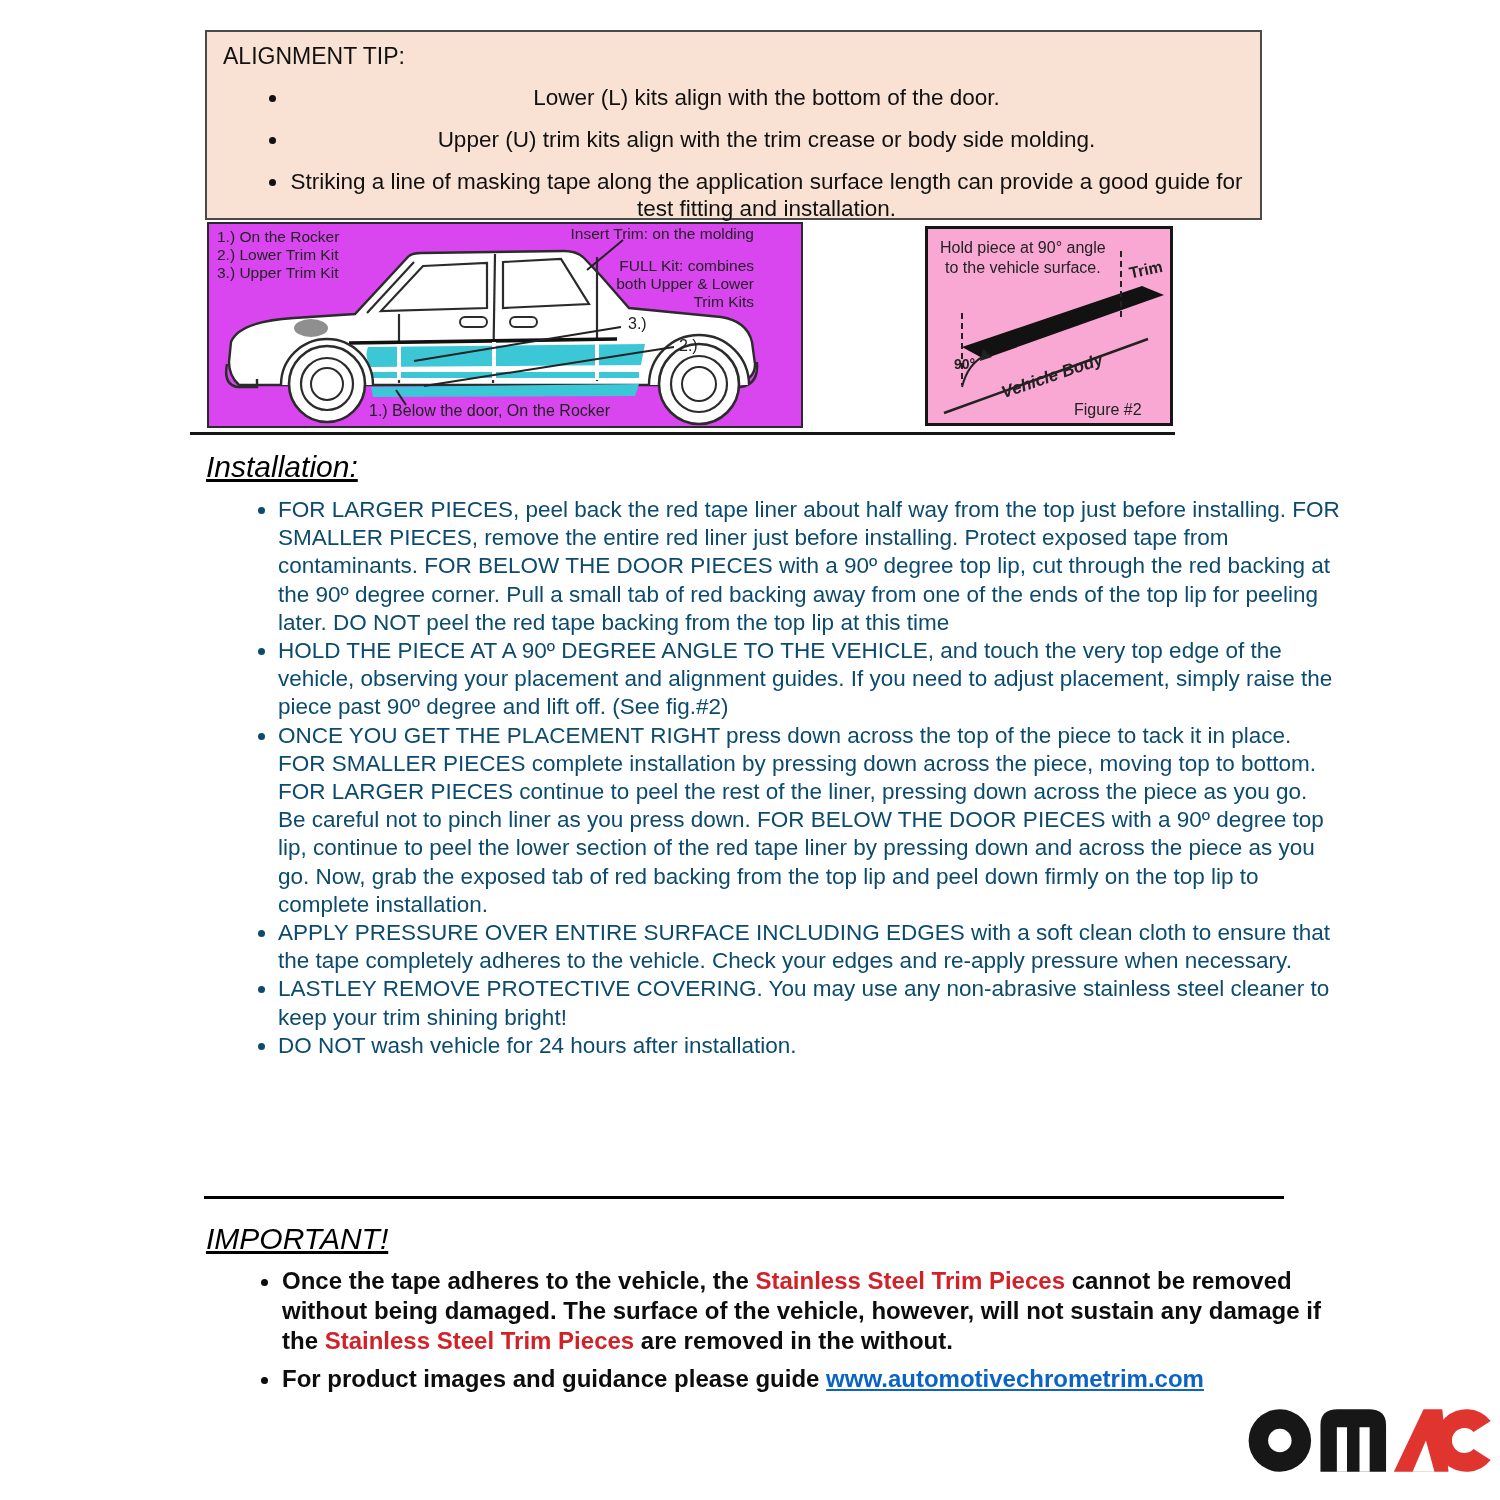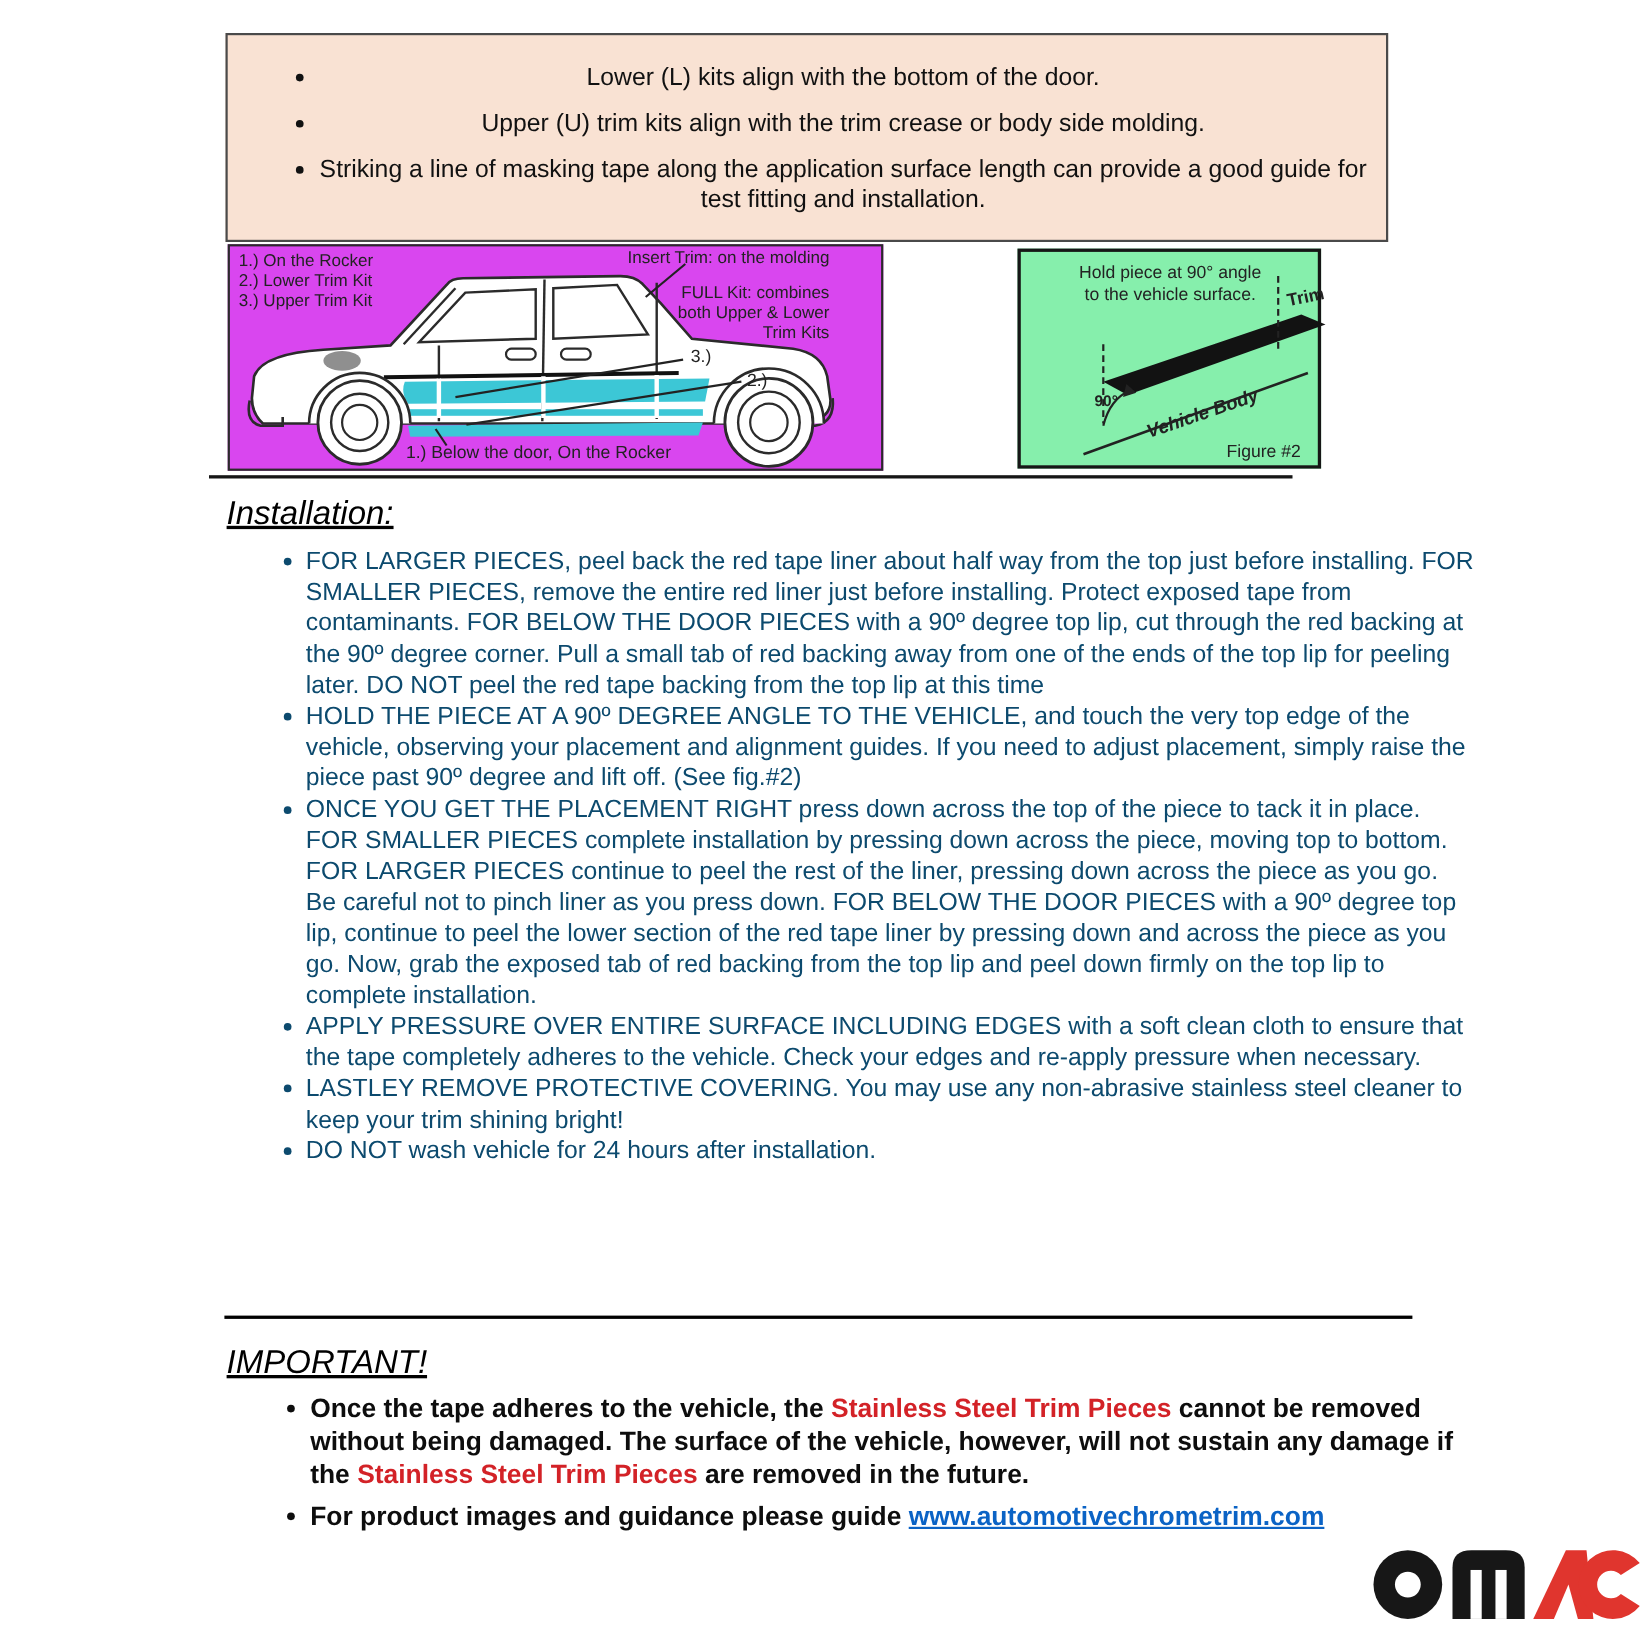--- a/index.html
+++ b/index.html
@@ -9,22 +9,22 @@
   
   .tip-box{position:absolute;left:205px;top:30px;width:1057px;height:190px;box-sizing:border-box;
            background:#f9e2d3;border:2px solid #4a4a4a;padding:10px 16px;}
   .tip-title{font-size:23px;line-height:28px;}
   .tip-list{margin:14px 0 0 0;padding-left:66px;text-align:center;}
   .tip-list li{font-size:22.5px;line-height:27px;margin-bottom:15px;}
 
   
   .car-box{position:absolute;left:207px;top:222px;width:596px;height:206px;box-sizing:border-box;
            border:2px solid #2a2a2a;background:#d946ef;}
-  .fig2-box{position:absolute;left:925px;top:226px;width:276px;height:200px;box-sizing:border-box;
-            border:3px solid #161616;background:#86efac;padding-left:41px;}
+  .fig2-box{position:absolute;left:925px;top:226px;width:248px;height:200px;box-sizing:border-box;
+            border:3px solid #161616;background:#f9a8d4;}
   .figures-underline{position:absolute;left:190px;top:432px;width:985px;height:3px;background:#161616;}
 
   
   .section-heading{position:absolute;left:206px;font-style:italic;font-size:30px;
                    text-decoration:underline;color:#000;}
   #installation-heading{top:450px;}
   #important-heading{top:1222px;text-align:center;}
 
   
   .install-list{position:absolute;left:206px;top:496px;width:1062px;margin:0;padding-left:72px;}
@@ -42,20 +42,21 @@
 
   
   .omac-logo{position:absolute;left:1247px;top:1396px;}
 </style>
 </head>
 <body>
 
 <div id="page">
 
   <div class="tip-box">
+    <div class="tip-title">ALIGNMENT TIP:</div>
     <ul class="tip-list">
       <li>Lower (L) kits align with the bottom of the door.</li>
       <li>Upper (U) trim kits align with the trim crease or body side molding.</li>
       <li>Striking a line of masking tape along the application surface length can provide a good guide for test fitting and installation.</li>
     </ul>
   </div>
 
   <div class="car-box">
     <svg width="552" height="202" viewBox="0 0 552 202">
 
@@ -162,21 +163,21 @@
     <li>HOLD THE PIECE AT A 90º DEGREE ANGLE TO THE VEHICLE, and touch the very top edge of the vehicle, observing your placement and alignment guides. If you need to adjust placement, simply raise the piece past 90º degree and lift off. (See fig.#2)</li>
     <li>ONCE YOU GET THE PLACEMENT RIGHT press down across the top of the piece to tack it in place.  FOR SMALLER PIECES complete installation by pressing down across the piece, moving top to bottom. FOR LARGER PIECES continue to peel the rest of the liner, pressing down across the piece as you go. Be careful not to pinch liner as you press down. FOR BELOW THE DOOR PIECES with a 90º degree top lip, continue to peel the lower section of the red tape liner by pressing down and across the piece as you go. Now, grab the exposed tab of red backing from the top lip and peel down firmly on the top lip to complete installation.</li>
     <li>APPLY PRESSURE OVER ENTIRE SURFACE INCLUDING EDGES with a soft clean cloth to ensure that the tape completely adheres to the vehicle. Check your edges and re-apply pressure when necessary.</li>
     <li>LASTLEY REMOVE PROTECTIVE COVERING. You may use any non-abrasive stainless steel cleaner to keep your trim shining bright!</li>
     <li>DO NOT wash vehicle for 24 hours after installation.</li>
   </ul>
 
   <div class="important-rule"></div>
   <div class="section-heading" id="important-heading">IMPORTANT!</div>
   <ul class="important-list">
-    <li><span>Once the tape adheres to the vehicle, the </span><span class="red-em">Stainless Steel Trim Pieces</span><span> cannot be removed without being damaged. The surface of the vehicle, however, will not sustain any damage if the </span><span class="red-em">Stainless Steel Trim Pieces</span><span> are removed in the future.</span></li>
+    <li><span>Once the tape adheres to the vehicle, the </span><span class="red-em">Stainless Steel Trim Pieces</span><span> cannot be removed without being damaged. The surface of the vehicle, however, will not sustain any damage if the </span><span class="red-em">Stainless Steel Trim Pieces</span><span> are removed in the without.</span></li>
     <li><span>For product images and guidance please guide </span><a class="ext-link">www.automotivechrometrim.com</a></li>
   </ul>
 
   <svg class="omac-logo" width="250" height="82" viewBox="0 0 320 105">
     <title>OMAC</title>
     <g>
       <circle cx="42" cy="57" r="40" fill="#171717"></circle>
       <circle cx="42" cy="57" r="15" fill="#ffffff"></circle>
       <path d="M 94,97 L 94,37 Q 94,17 116,17 L 156,17 Q 178,17 178,37 L 178,97 Z" fill="#171717"></path>
       <rect x="115" y="40" width="13" height="57" fill="#ffffff"></rect>

